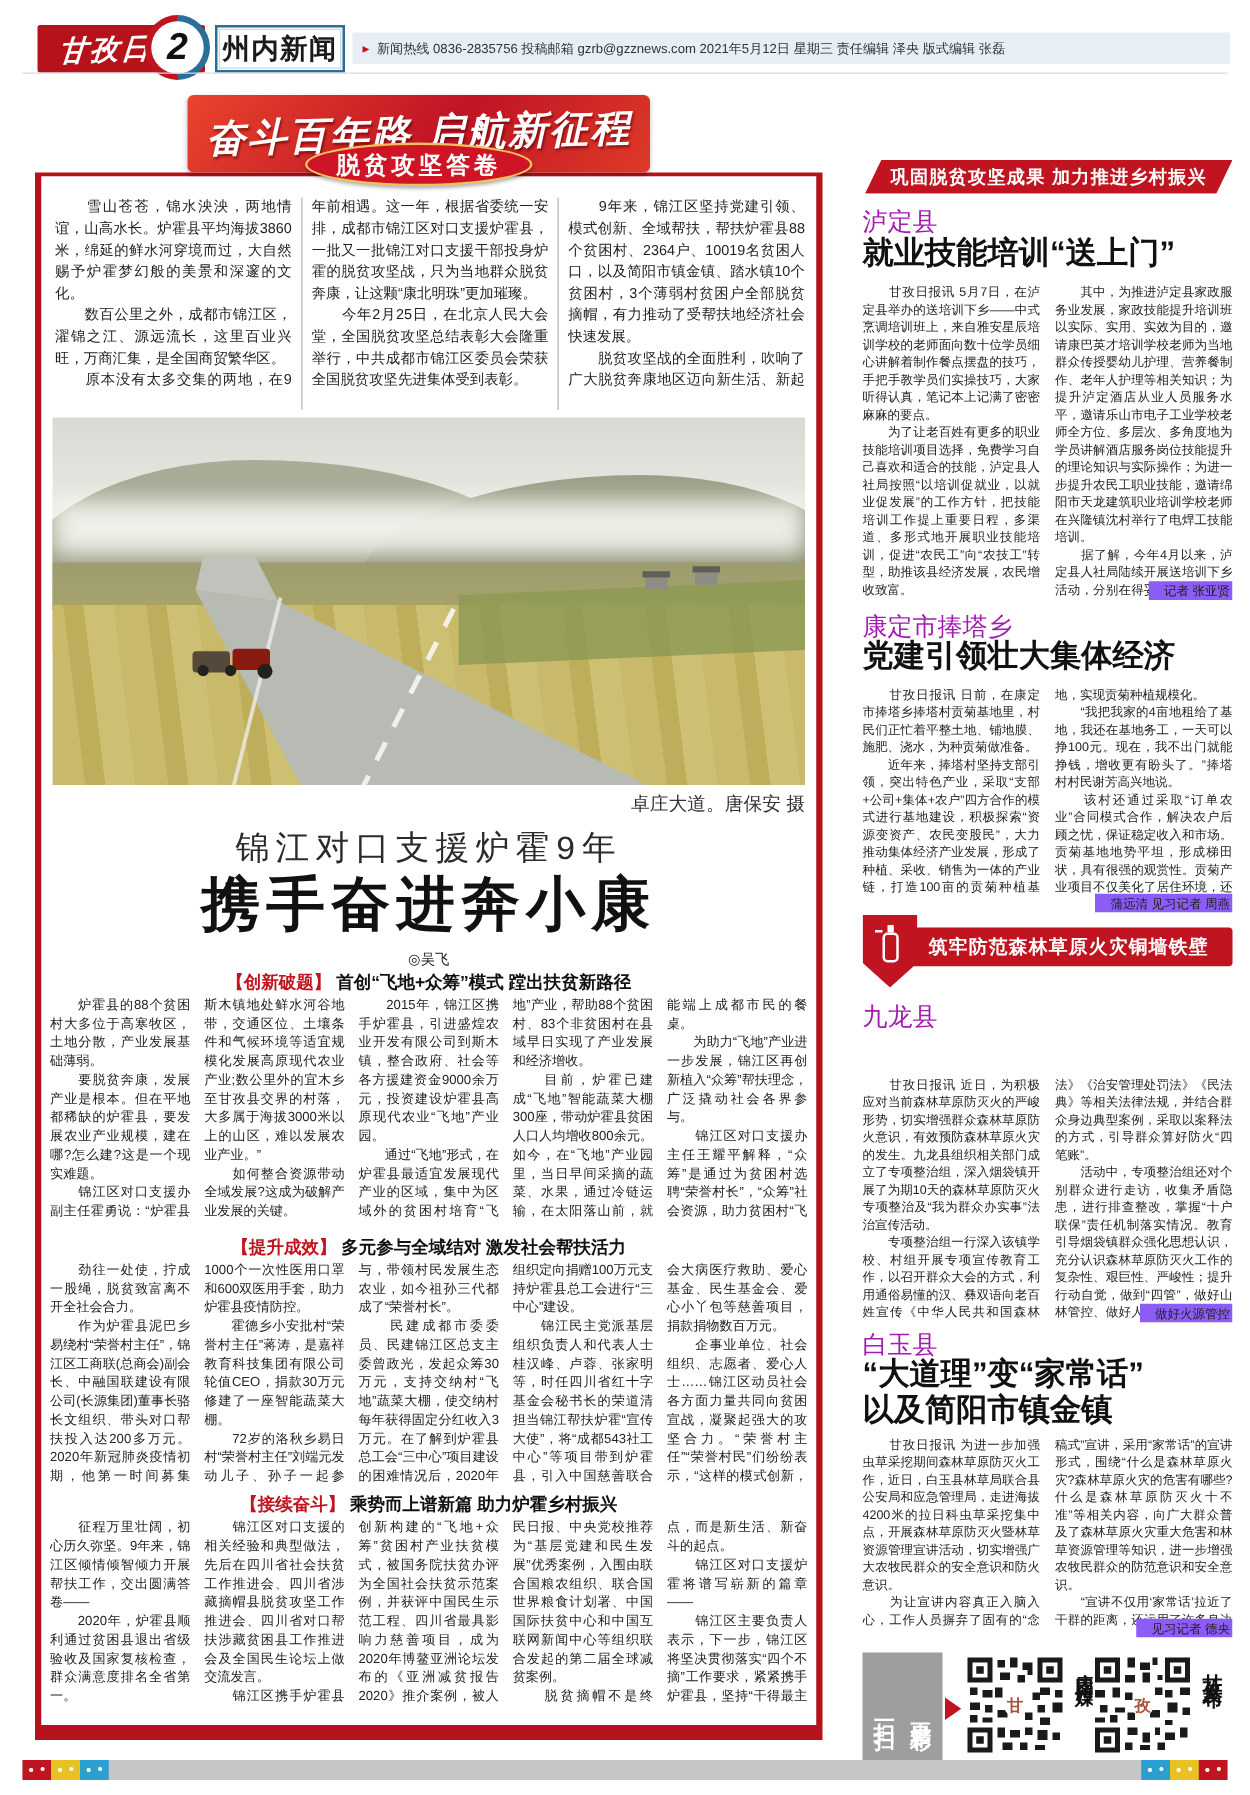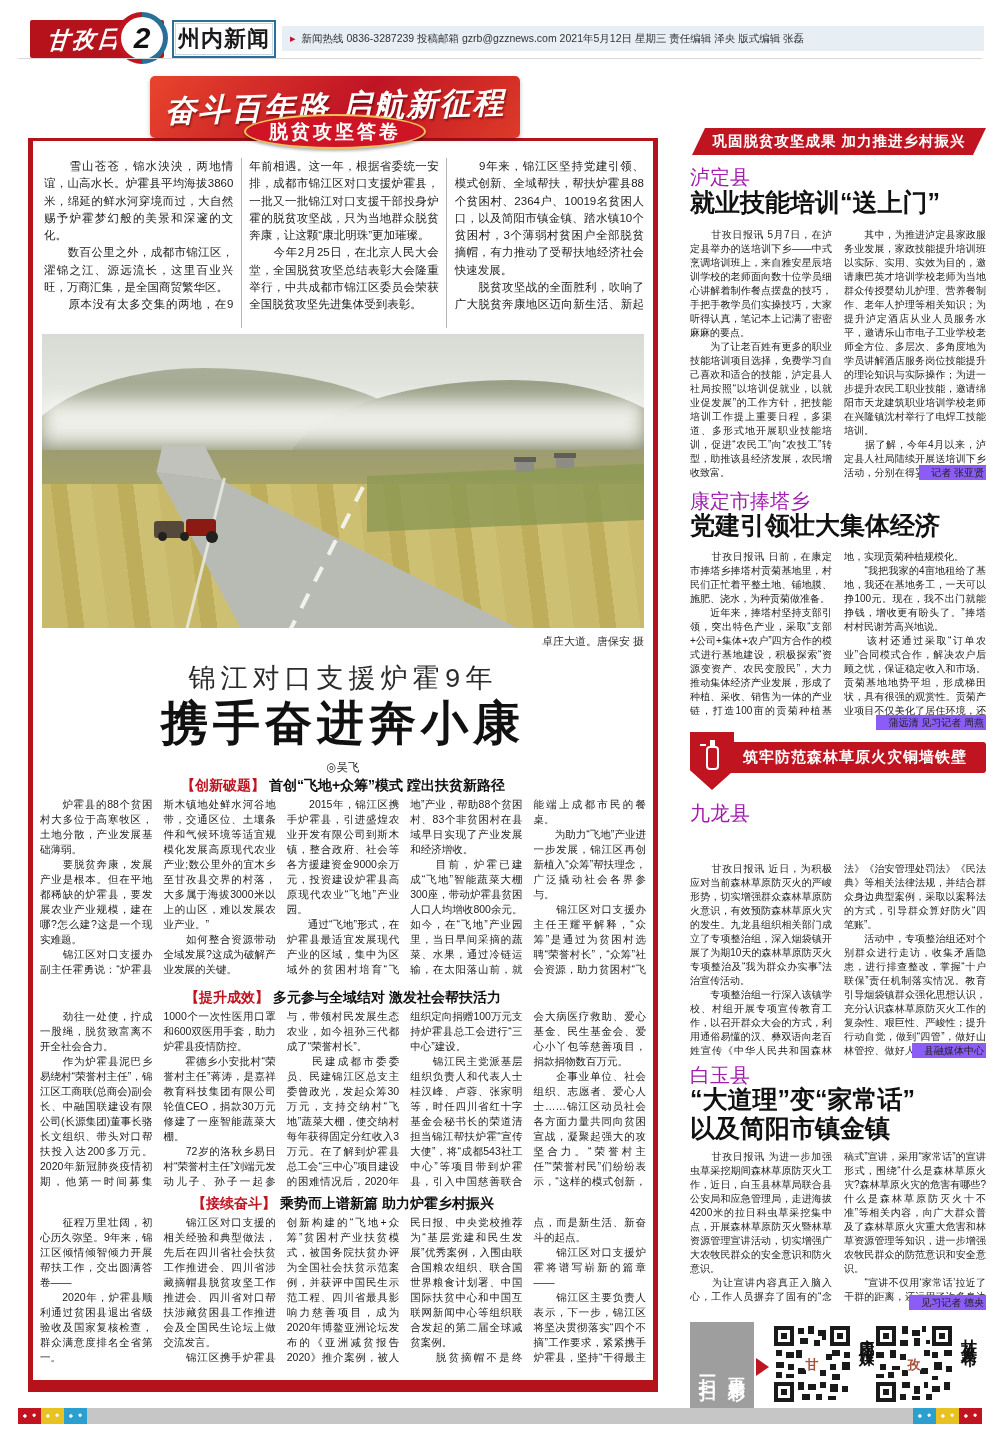--- a/index.html
+++ b/index.html
@@ -79,21 +79,21 @@
     background:#eceee8; transform:rotate(14deg); transform-origin:top; opacity:.8; }
   .tractor-body { position:absolute; left:24%; top:63%; width:30px; height:17px;
     background:#8a1a12; border-radius:3px; box-shadow:-32px 2px 0 0 #55493c; }
   .tractor-wheel { position:absolute; border-radius:50%; background:#23211e; }
   .tw1 { left:calc(24% + 20px); top:calc(63% + 12px); width:12px; height:12px; }
   .tw2 { left:calc(24% - 6px); top:calc(63% + 13px); width:9px; height:9px; }
   .tw3 { left:calc(24% - 28px); top:calc(63% + 13px); width:9px; height:9px; }
   .ph-house { position:absolute; background:#8d8d85; width:18px; height:10px; }
   .ph-house:before { content:""; position:absolute; left:-2px; top:-5px; width:22px; height:5px; background:#5f5f58; }
 
-  .caption { left:42px; top:634px; width:602px; text-align:right; font-size:11px; color:#333; }
+  .caption { left:42px; top:634px; width:602px; text-align:right; font-size:15px; color:#333; }
 
   .kicker { left:33px; top:660px; width:620px; text-align:center; font-size:27px;
     font-weight:500; color:#2b2b2b; letter-spacing:5px;font-family:Liberation Mono, monospace; }
   .headline { left:33px; top:692px; width:620px; text-align:center; font-size:47px;
     font-weight:900; color:#111; letter-spacing:5px; }
   .m-byline { left:33px; top:760px; width:620px; text-align:center; font-size:11.5px; color:#222; }
 
   .subhead { left:33px; width:620px; text-align:center; font-size:14px; font-weight:bold; color:#111; }
   .subhead .tag { color:#c01420; }
   .band { left:40px; width:606px; overflow:hidden; column-count:5; column-gap:11px;
@@ -149,21 +149,21 @@
 
   <div class="abs logo-box">
     <span>甘孜日报</span>
   </div>
   <div class="abs page-badge">
     <div class="inner">2</div>
   </div>
   <div class="abs section-box">州内新闻</div>
   <div class="abs info-strip">
     <span class="info-arrow">▸</span>
-    <span>新闻热线 0836-3287239  投稿邮箱 gzrb@gzznews.com   2021年5月12日 星期三  责任编辑 泽央  版式编辑 张磊</span>
+    <span>新闻热线 0836-2835756  投稿邮箱 gzrb@gzznews.com   2021年5月12日 星期三  责任编辑 泽央  版式编辑 张磊</span>
   </div>
   <div class="abs header-rule"></div>
 
   <div class="abs frame"></div>
   <div class="abs slogan-banner">
     <span>奋斗百年路 启航新征程</span>
   </div>
   <div class="abs slogan-oval">脱贫攻坚答卷</div>
 
   <div class="abs intro">　　雪山苍苍，锦水泱泱，两地情谊，山高水长。炉霍县平均海拔3860米，绵延的鲜水河穿境而过，大自然赐予炉霍梦幻般的美景和深邃的文化。
@@ -273,21 +273,21 @@
     <div class="ext-hose"></div>
   </div>
   <div class="abs rbanner2">筑牢防范森林草原火灾铜墙铁壁</div>
 
   <div class="abs r-kicker" style="top:800px;">九龙县</div>
   <div class="abs r-body" style="top:862px; height:196px;">
     <div class="r-cols">　　甘孜日报讯 近日，为积极应对当前森林草原防灭火的严峻形势，切实增强群众森林草原防火意识，有效预防森林草原火灾的发生。九龙县组织相关部门成立了专项整治组，深入烟袋镇开展了为期10天的森林草原防灭火专项整治及“我为群众办实事”法治宣传活动。
 　　专项整治组一行深入该镇学校、村组开展专项宣传教育工作，以召开群众大会的方式，利用通俗易懂的汉、彝双语向老百姓宣传《中华人民共和国森林法》《治安管理处罚法》《民法典》等相关法律法规，并结合群众身边典型案例，采取以案释法的方式，引导群众算好防火“四笔账”。
 　　活动中，专项整治组还对个别群众进行走访，收集矛盾隐患，进行排查整改，掌握“十户联保”责任机制落实情况。教育引导烟袋镇群众强化思想认识，充分认识森林草原防灭火工作的复杂性、艰巨性、严峻性；提升行动自觉，做到“四管”，做好山林管控、做好人员管控、做好火源管控、做好用电管控；发动群众联防联治，全力做好森林草原防灭火工作，确保防火责任落实落地。
 　　通过本次活动，切实增强了烟袋镇群众对森林草原防灭火工作的紧迫感和责任感，营造了良好的防火氛围。</div>
-    <div class="r-byline">县融媒体中心</div>
+    <div class="r-byline">做好火源管控</div>
   </div>
 
   <div class="abs r-kicker" style="top:1062px;">白玉县</div>
   <div class="abs r-headline" style="top:1085px;">“大道理”变“家常话”
 以及简阳市镇金镇</div>
   <div class="abs r-body" style="top:1150px; height:160px;">
     <div class="r-cols">　　甘孜日报讯 为进一步加强虫草采挖期间森林草原防灭火工作，近日，白玉县林草局联合县公安局和应急管理局，走进海拔4200米的拉日科虫草采挖集中点，开展森林草原防灭火暨林草资源管理宣讲活动，切实增强广大农牧民群众的安全意识和防火意识。
 　　为让宣讲内容真正入脑入心，工作人员摒弃了固有的“念稿式”宣讲，采用“家常话”的宣讲形式，围绕“什么是森林草原火灾?森林草原火灾的危害有哪些?什么是森林草原防灭火十不准”等相关内容，向广大群众普及了森林草原火灾重大危害和林草资源管理等知识，进一步增强农牧民群众的防范意识和安全意识。
 　　“宣讲不仅用‘家常话’拉近了干群的距离，还运用了许多身边的案例，通过‘以案说法’，以‘身边事说身边事’等宣讲方式，把一个个政策理论性很强的词汇，变成了农牧民群众听得懂的家常话，真正做到了让宣讲入脑入心，起到了基层宣讲的实效。”
 　　据统计，本次宣讲覆盖了巴塘、白玉两县四镇，受众人数近500名。</div>

